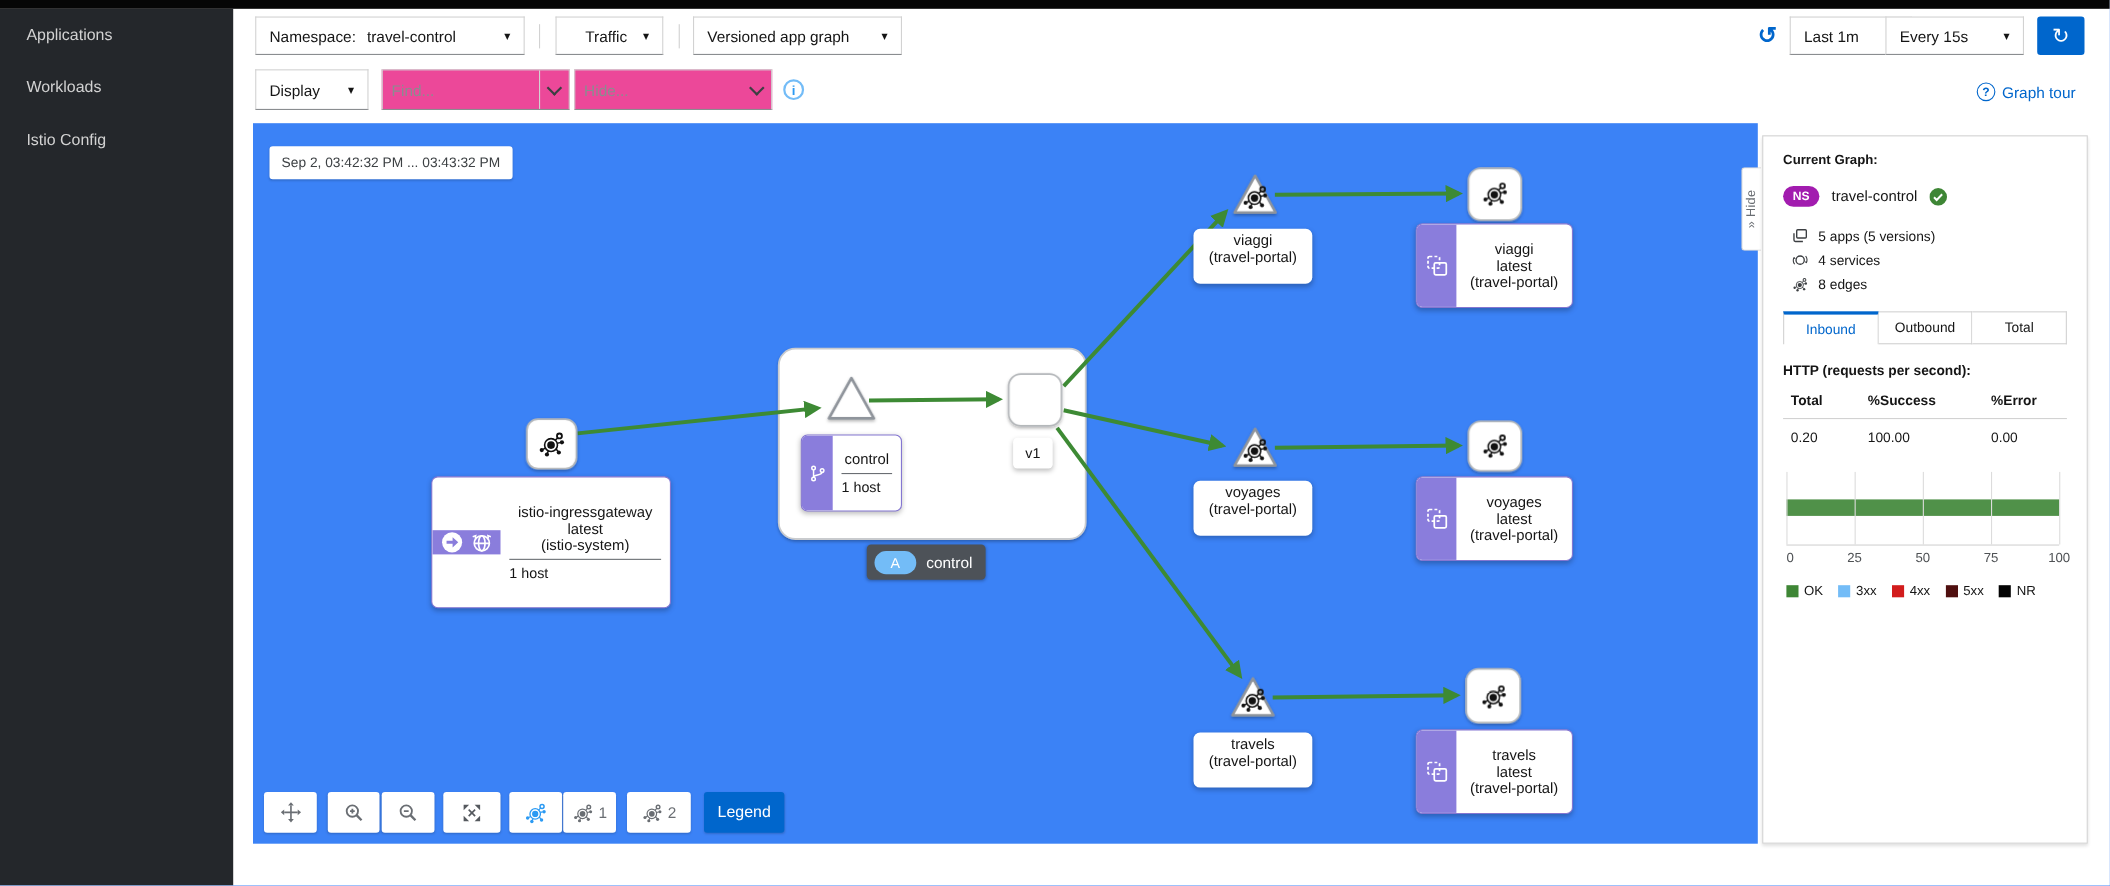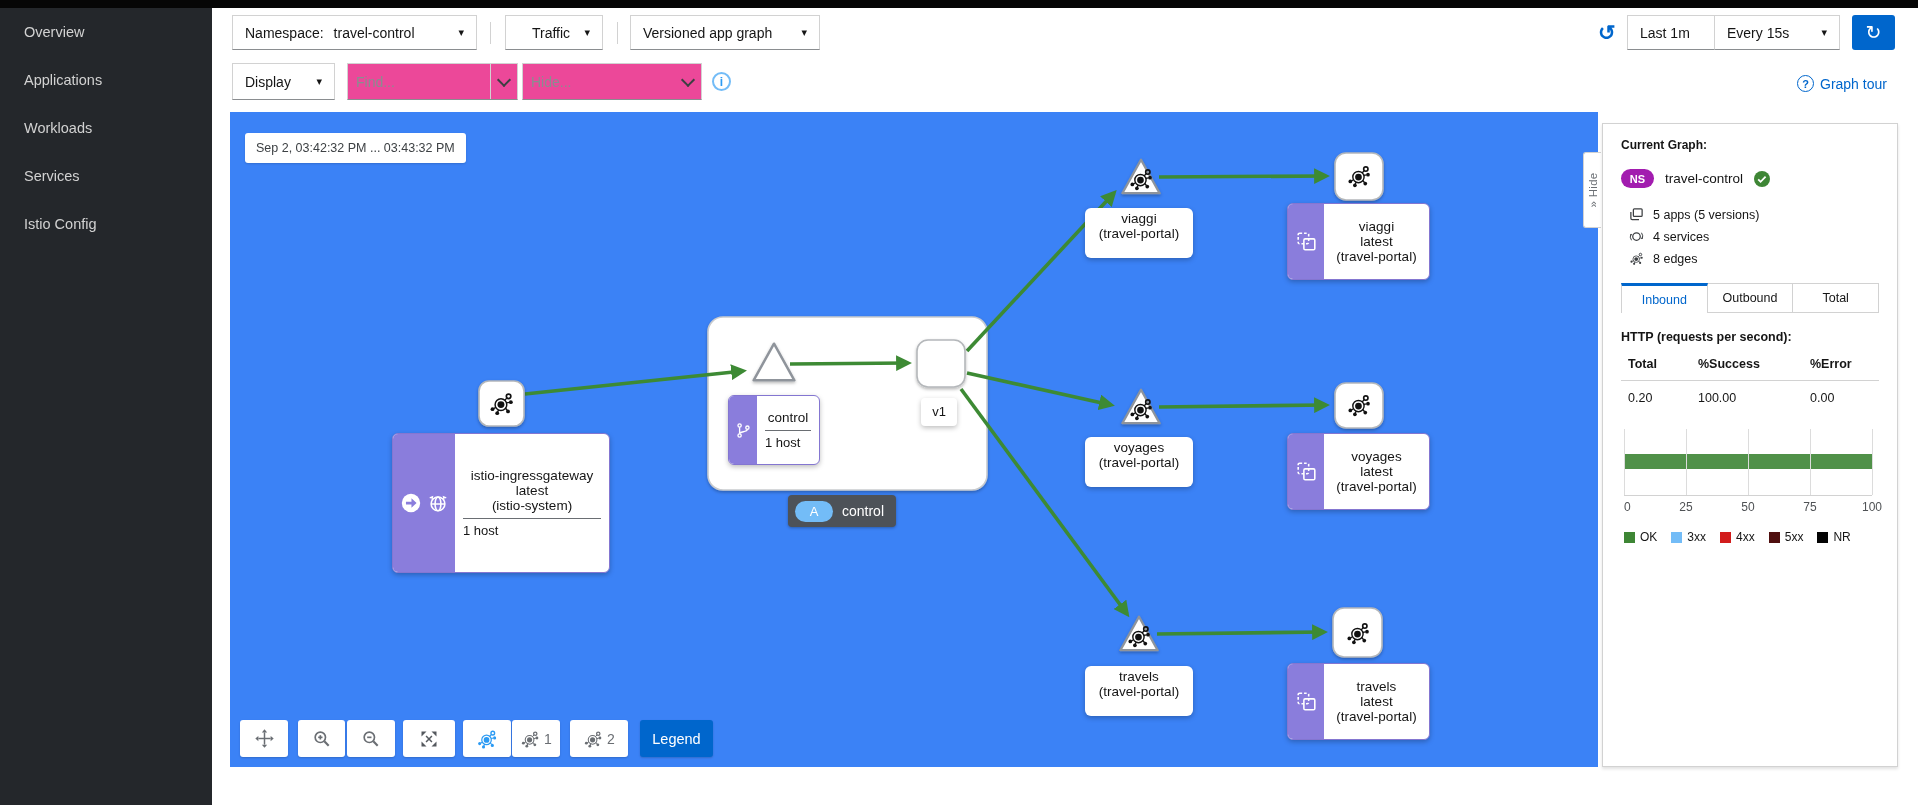--- a/index.html
+++ b/index.html
@@ -95,30 +95,24 @@
   .chart-legend{margin-top:14px;margin-left:3px;display:flex;gap:14px;align-items:center;font-size:12px;}
   .leg-item{display:flex;align-items:center;gap:5px;}
   .leg-swatch{width:11px;height:11px;display:inline-block;}
 </style>
 </head>
 <body>
 
 <div class="abs masthead"></div>
 <div class="abs sidebar">
   <div class="nav-item">
-      <span>Overview</span>
-    </div>
-  <div class="nav-item">
       <span>Applications</span>
     </div>
   <div class="nav-item">
       <span>Workloads</span>
-    </div>
-  <div class="nav-item">
-      <span>Services</span>
     </div>
   <div class="nav-item">
       <span>Istio Config</span>
     </div>
 </div>
 
 <div class="abs pf-select" style="left:232px;top:15px;width:245px;height:35px;">
   <span>Namespace:</span>
   <span>travel-control</span>
   <span class="caret">▾</span>
@@ -230,21 +224,21 @@
       <use href="#hub" x="898" y="284" width="26" height="26"></use>
       <use href="#hub" x="896" y="511" width="26" height="26"></use>
       <use href="#hub" x="1116" y="51" width="26" height="26"></use>
       <use href="#hub" x="1116" y="280" width="26" height="26"></use>
       <use href="#hub" x="1115" y="508" width="26" height="26"></use>
     </g>
   </svg>
 
   <div class="abs timestamp">Sep 2, 03:42:32 PM ... 03:43:32 PM</div>
 
-  <div class="abs node-label purple" style="left:162px;top:321px;width:218px;height:140px;">
+  <div class="abs node-label purple" style="left:162px;top:321px;width:218px;height:120px;align-items:center;">
     <div class="pstrip" style="width:62px;">
       <svg width="22" height="22" viewBox="0 0 24 24">
         <circle cx="12" cy="12" r="10" fill="#ffffff"></circle>
         <path d="M6.5 10.5 h6 v-3.6 l5.6 5.1 -5.6 5.1 v-3.6 h-6 z" fill="#8a7ddc"></path>
       </svg>
       <svg width="22" height="22" viewBox="0 0 24 24" fill="none" stroke="#ffffff" stroke-width="1.7">
         <circle cx="12" cy="13" r="7.5"></circle>
         <ellipse cx="12" cy="13" rx="3.2" ry="7.5"></ellipse>
         <line x1="4.5" y1="13" x2="19.5" y2="13"></line>
         <path d="M3 6.5 l3-1.2 -0.6 3.1" stroke-width="1.4"></path>

